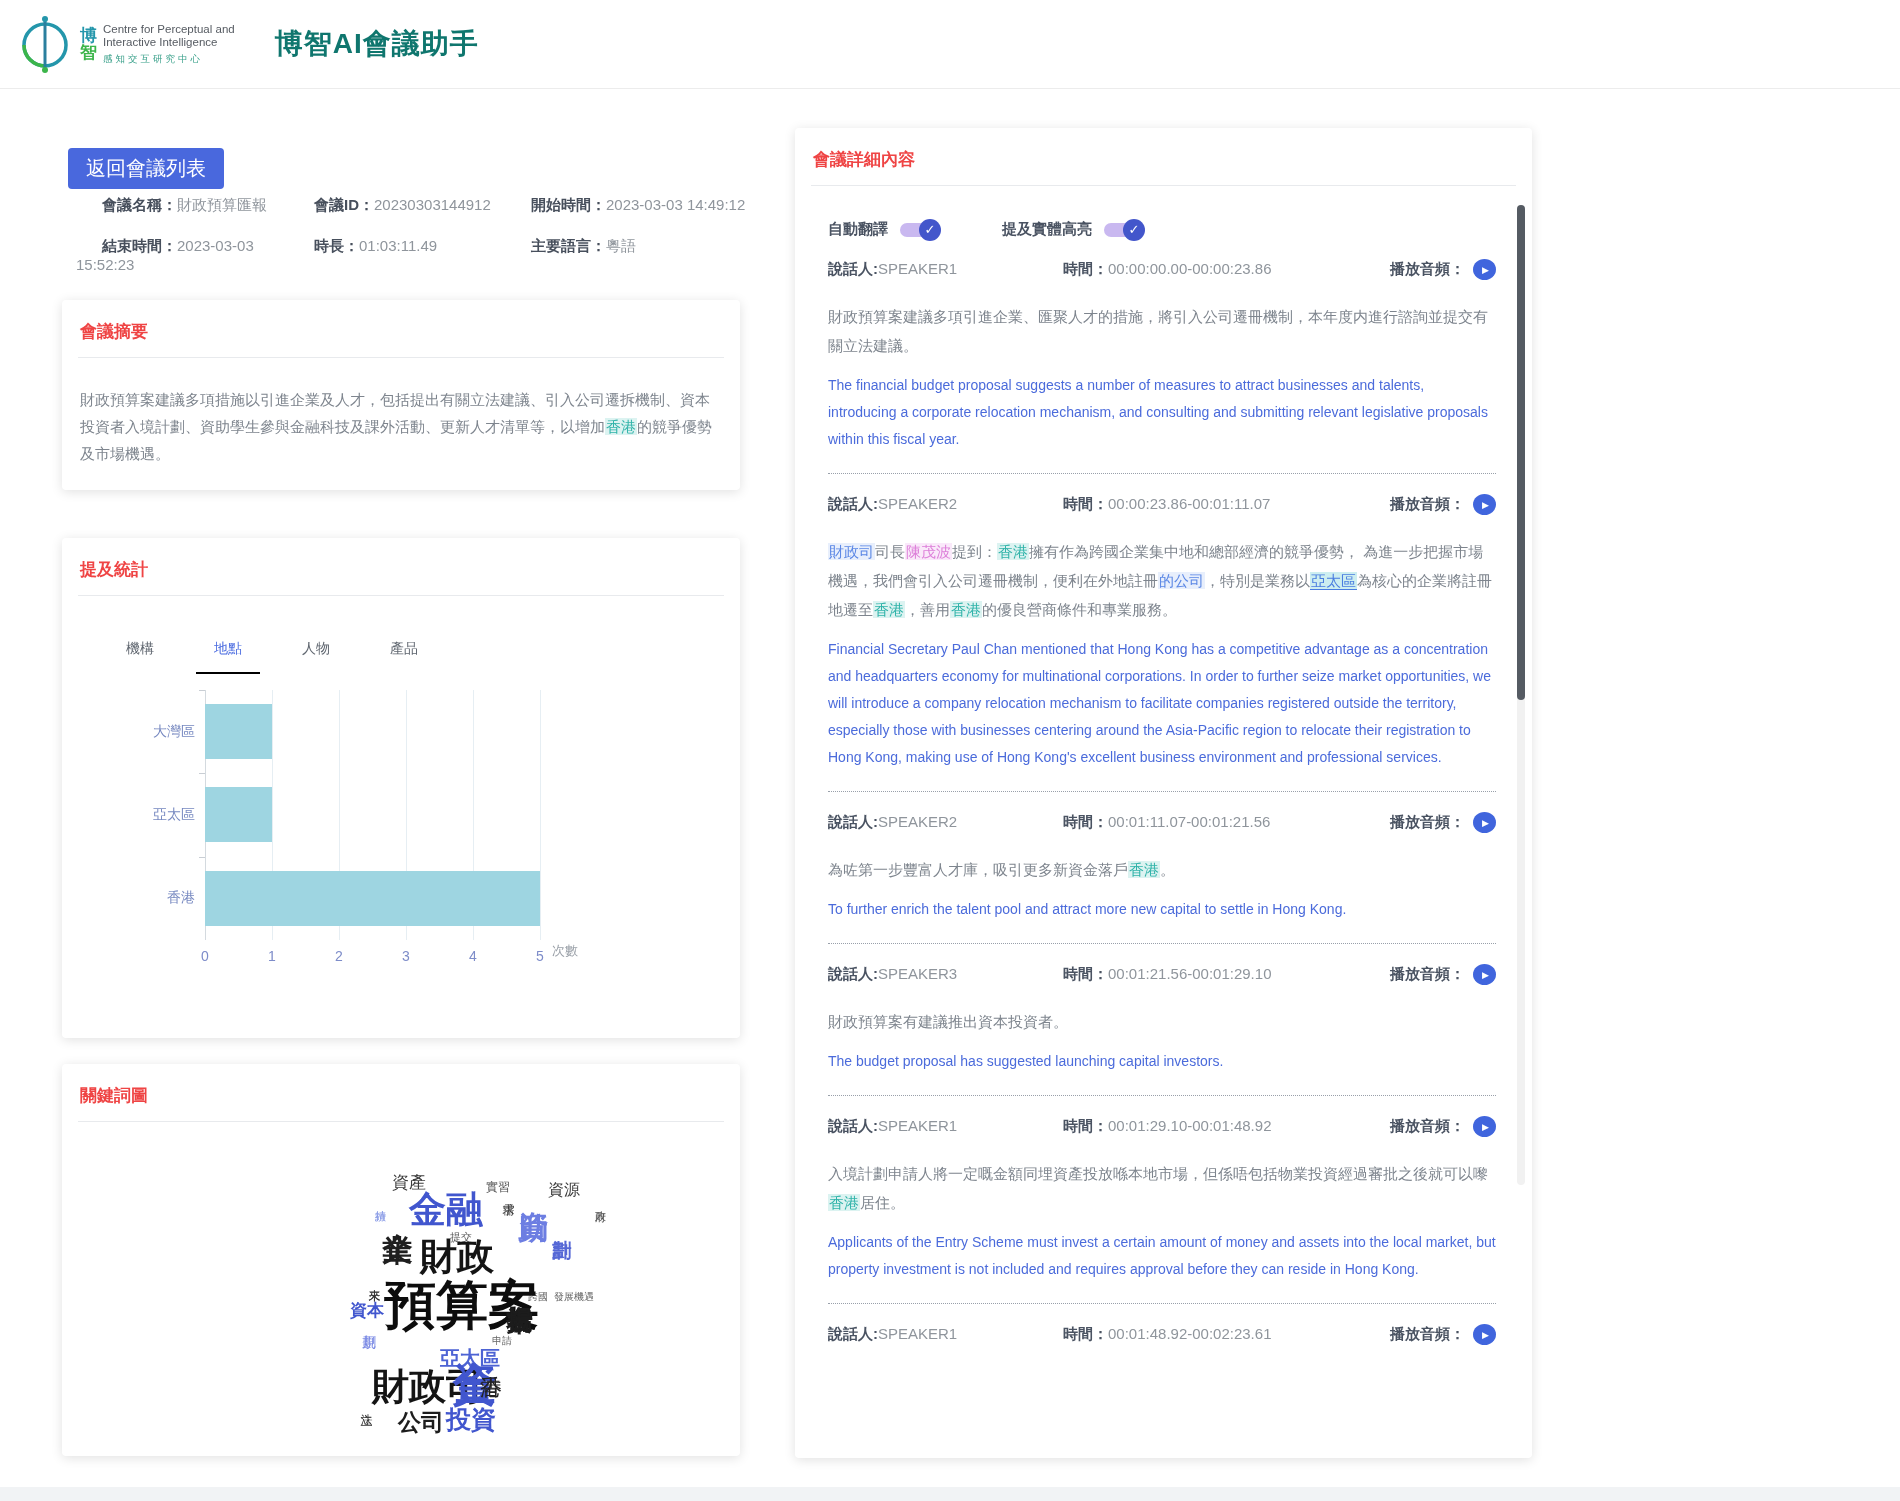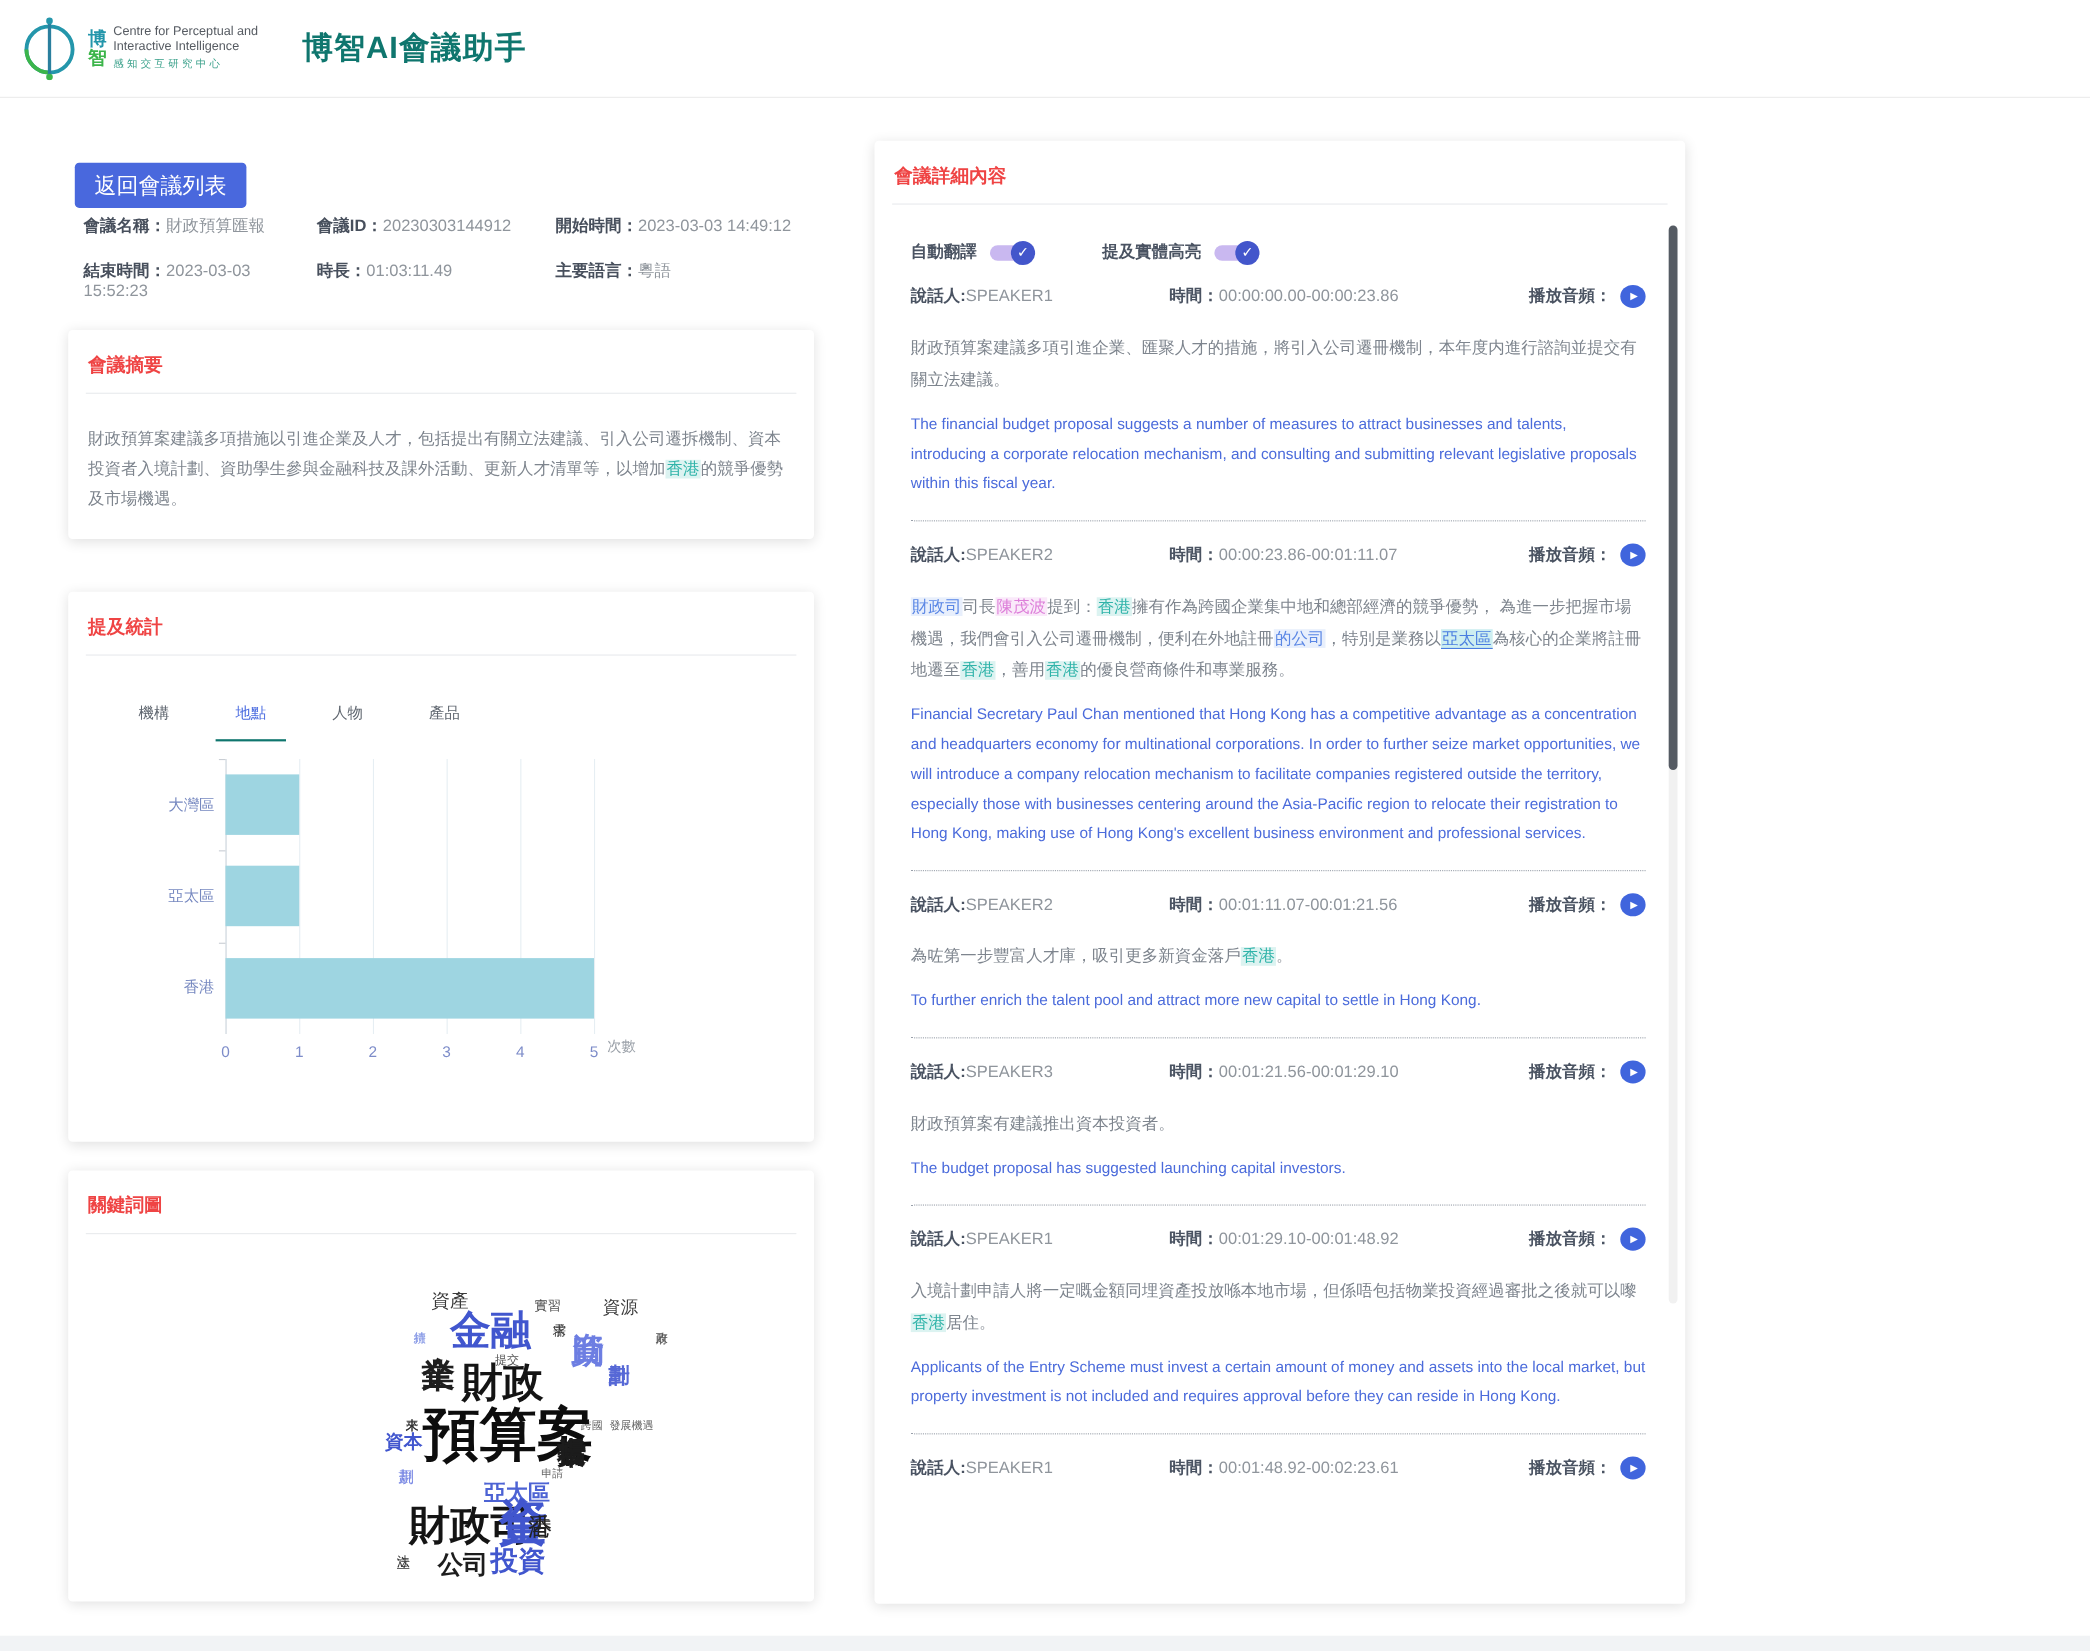--- a/index.html
+++ b/index.html
@@ -23,30 +23,30 @@
   .card-hr{border:none;border-top:1px solid #e8eaed;margin:0 16px;}
   
   .back-btn{position:absolute;left:68px;top:148px;background:#4968dd;color:#fff;border:none;
             border-radius:4px;font-size:20px;padding:7px 18px;cursor:pointer;
             font-family:inherit;}
   .info-grid{position:absolute;left:62px;top:196px;width:700px;}
   .info-row{display:flex;margin-bottom:22px;}
   .info-item{font-size:15px;}
   .info-item:nth-child(1){width:212px;padding-left:14px;}
   .info-item:nth-child(2){width:217px;}
-  .info-label{font-weight:bold;color:#474f5c;}
+  .info-label{font-weight:bold;color:#474f5c;margin-left:26px;}
   .info-value{color:#8f959c;}
   
   .summary-card{left:62px;top:300px;width:678px;height:190px;}
   .summary-text{margin:28px 20px 0 18px;font-size:15px;line-height:27px;color:#7e858e;}
   
   .stats-card{left:62px;top:538px;width:678px;height:500px;}
   .tabs{display:flex;margin:44px 0 0 46px;}
   .tab{font-size:14px;color:#606770;padding:0 18px 14px;margin-right:24px;cursor:pointer;}
-  .tab.active{color:#4a6be0;border-bottom:2px solid #0f766e;}
+  .tab.active{color:#4a6be0;border-bottom:2px solid #000000;}
   .chart{position:absolute;left:143px;top:152px;width:335px;height:250px;}
   .chart .grid{position:absolute;top:0;bottom:0;width:0;border-left:1px solid #e6eef3;}
   .chart .axis{position:absolute;left:0;top:0;bottom:0;border-left:1px solid #d4dadf;}
   .chart-row{position:absolute;left:0;width:100%;height:83px;}
   .chart-bar{position:absolute;left:0;top:14px;height:55px;background:#9ed5e1;}
   .chart-cat{position:absolute;left:-78px;width:68px;text-align:right;font-size:14px;color:#7688c0;
              top:50%;transform:translateY(-50%);}
   .chart-tickrow{position:absolute;left:143px;top:410px;width:335px;height:20px;}
   .chart-tick{position:absolute;transform:translateX(-50%);font-size:14px;color:#7d8cc9;}
   .chart-unit{position:absolute;left:490px;top:404px;font-size:13px;color:#9aa0a8;}

